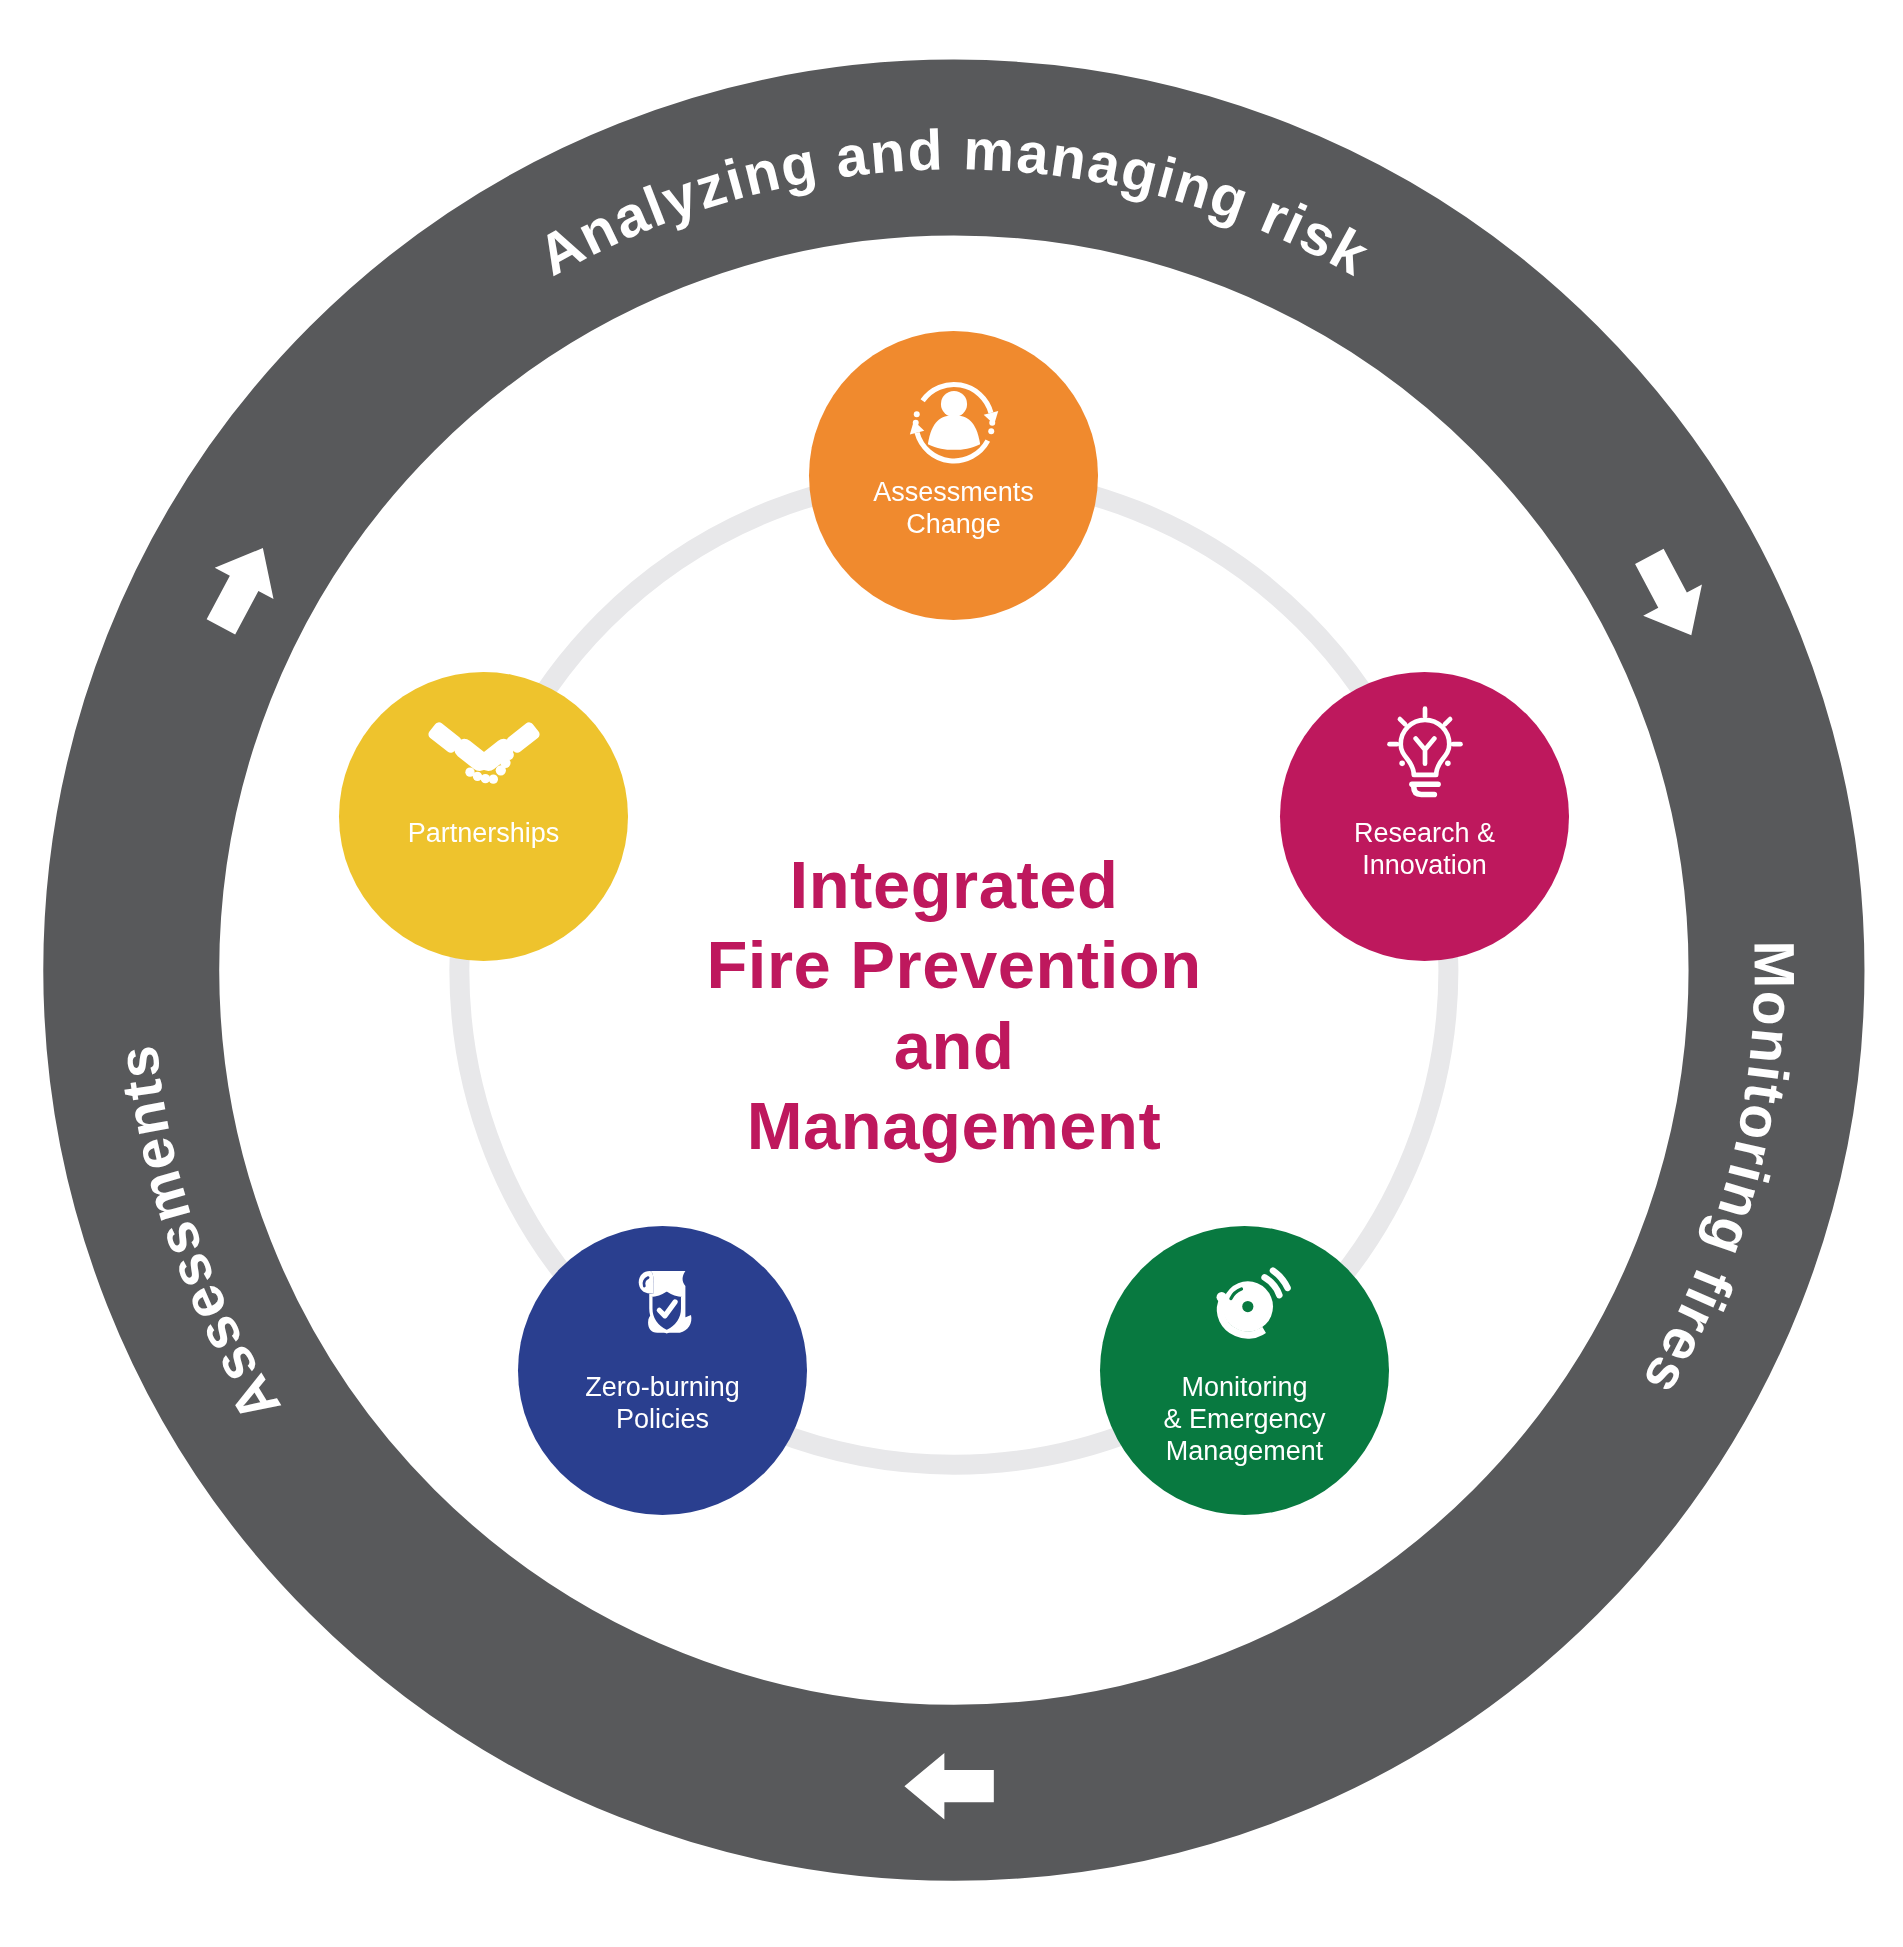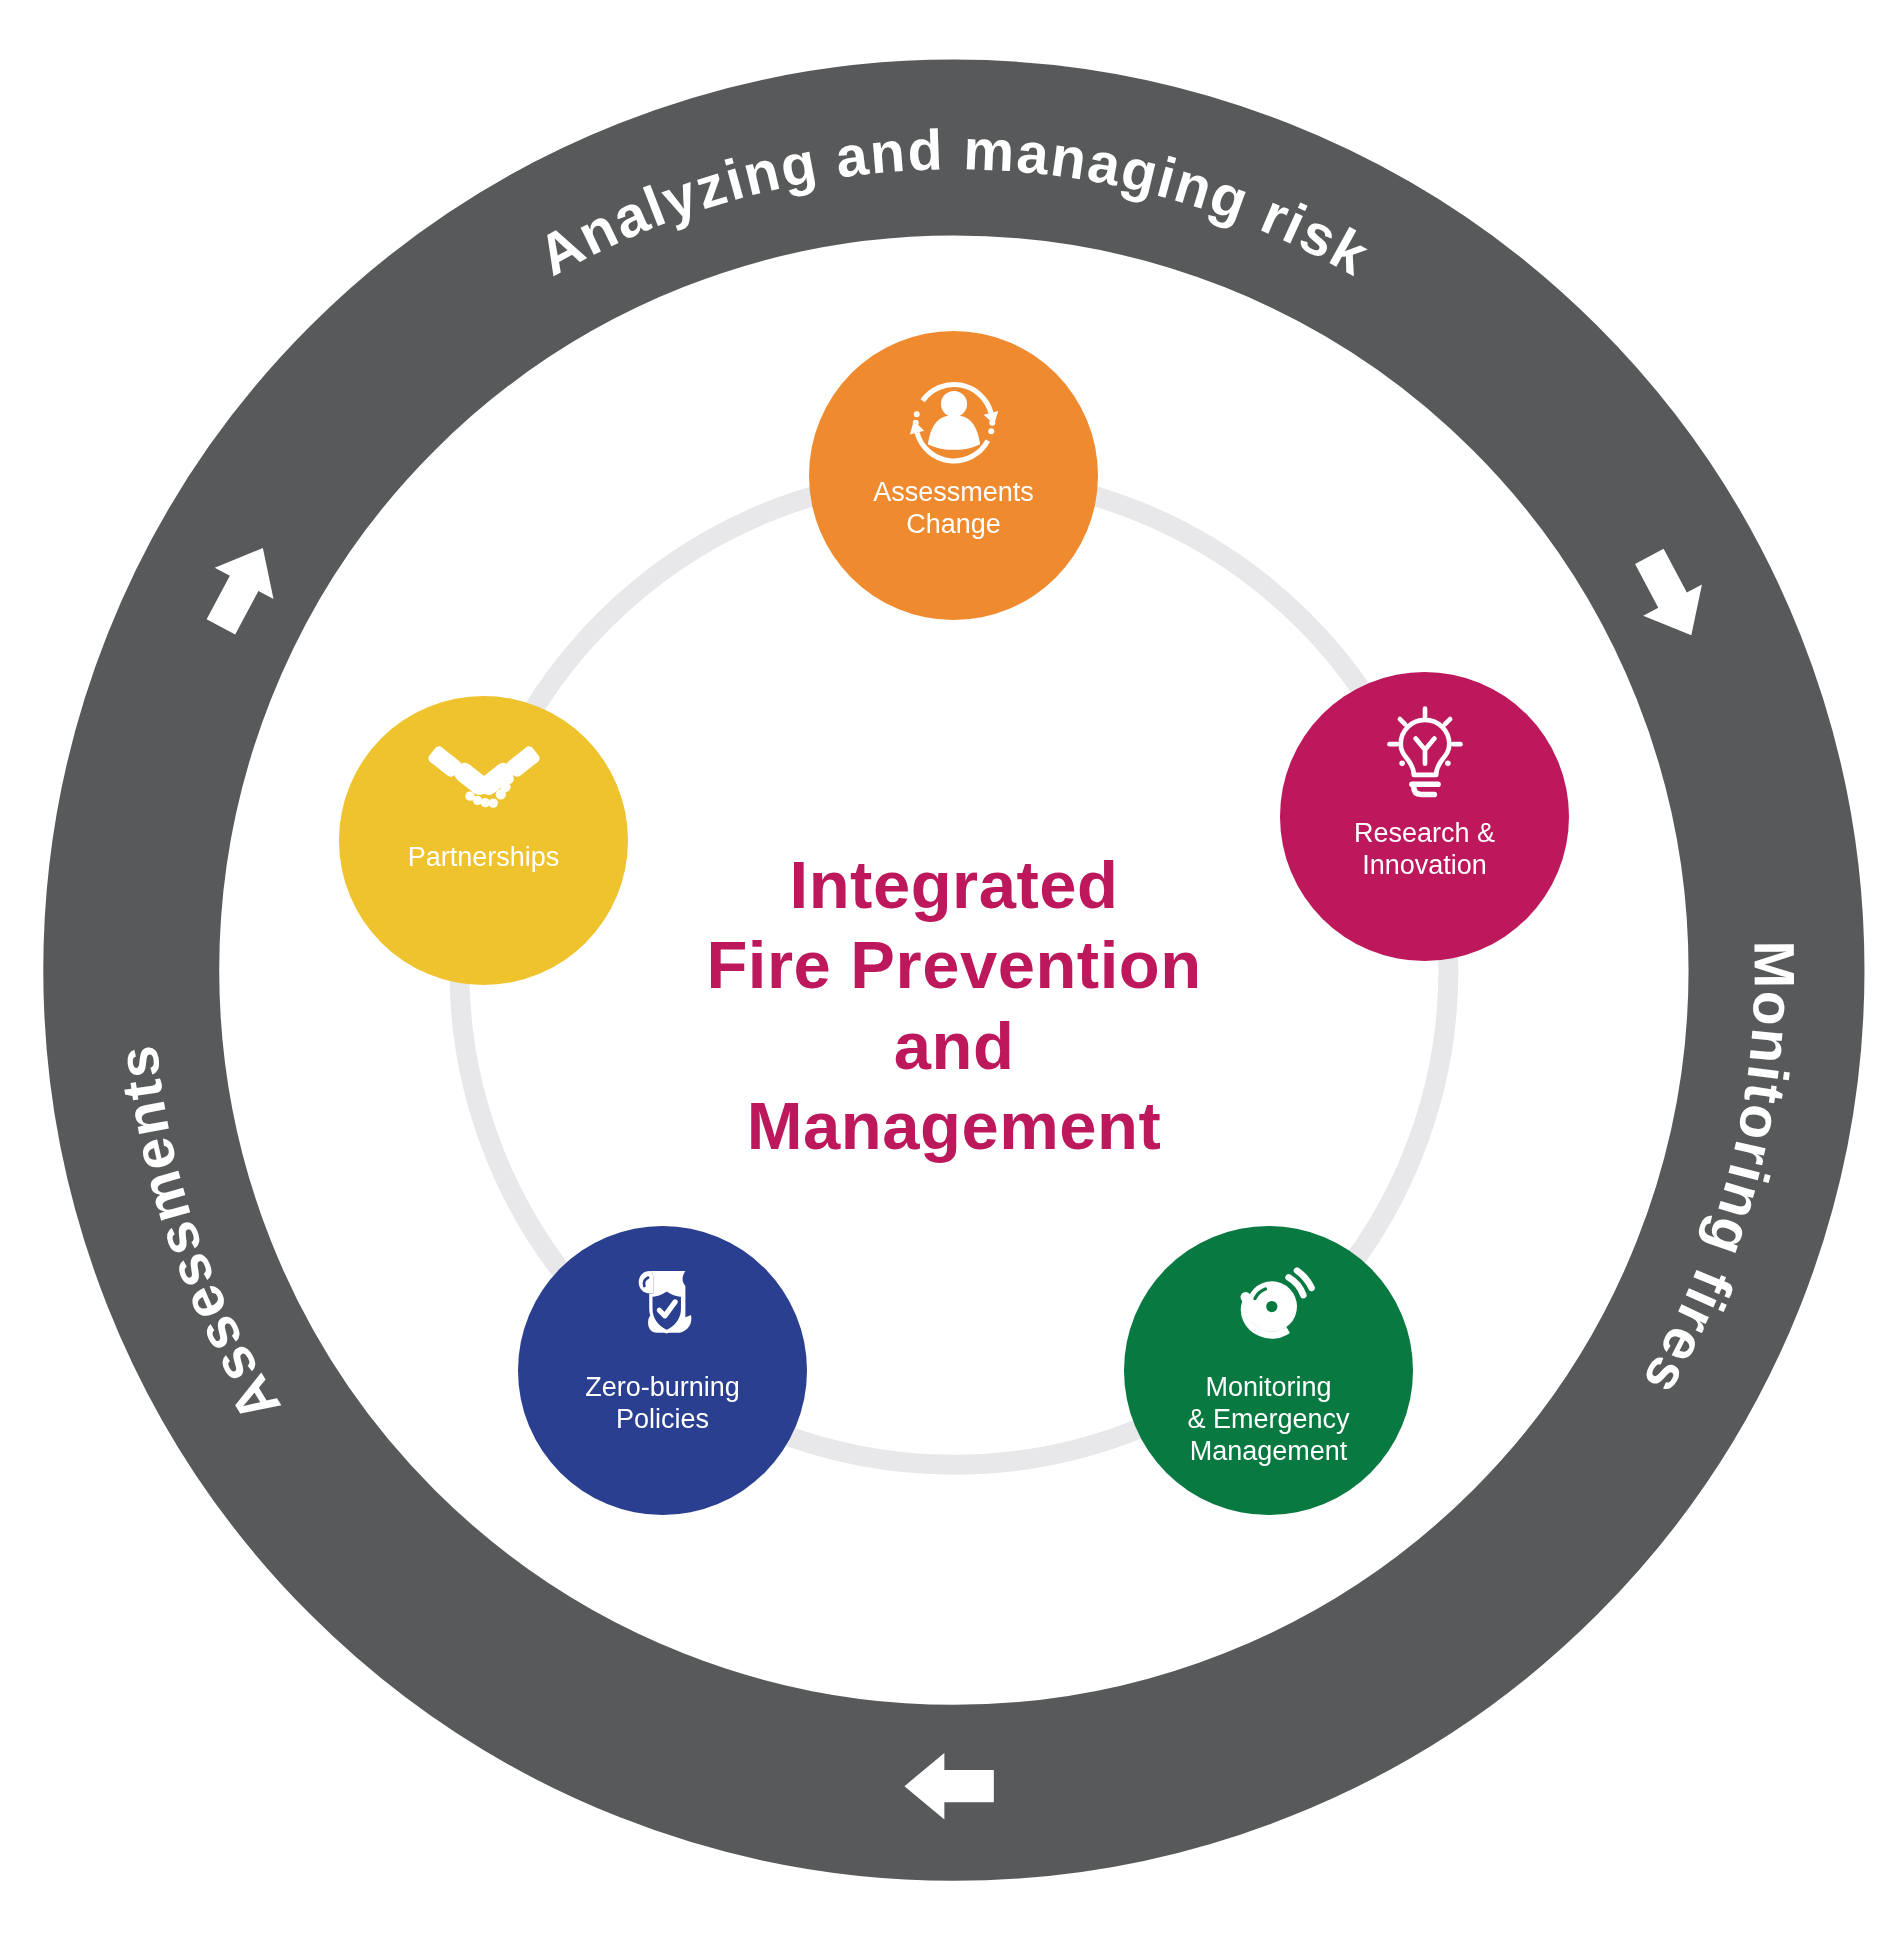--- a/index.html
+++ b/index.html
@@ -99,21 +99,21 @@
       </g>
       <g stroke="#ffffff" stroke-width="6" fill="none" stroke-linecap="round">
         <path d="M46 86 H74"></path>
         <path d="M70 97 H56 Q48 97 48 89"></path>
       </g>
     </svg>
     <div class="node-label">Research &amp;
 Innovation</div>
   </div>
 
-  <div class="node node-darkgreen" style="left:1124px;top:1226px;">
+  <div class="node node-darkgreen" style="left:1100px;top:1226px;">
     <svg class="icon" viewBox="0 0 120 120">
       <path d="M35 48 C31 60 37 74 51 80 C60 84 70 83 77 79" stroke="#ffffff" stroke-width="8" fill="none" stroke-linecap="square"></path>
       <circle cx="35" cy="42" r="5.5" fill="#ffffff"></circle>
       <circle cx="63" cy="52" r="27" fill="#ffffff"></circle>
       <circle cx="63" cy="52" r="6" fill="currentColor"></circle>
       <path d="M44.9 43.5 A20 20 0 0 1 56.2 33.2" stroke="currentColor" stroke-width="3.5" fill="none" stroke-linecap="round"></path>
       <path d="M81 20.8 A36 36 0 0 1 96.8 39.7" stroke="#ffffff" stroke-width="7" fill="none" stroke-linecap="round"></path>
       <path d="M90 13.5 A47 47 0 0 1 105.6 32.1" stroke="#ffffff" stroke-width="7" fill="none" stroke-linecap="round"></path>
     </svg>
     <div class="node-label">Monitoring
@@ -129,21 +129,21 @@
         <path d="M50 60 C60 68 76 68 90 61 C92 70 87 78 78 80 L54 80 C47 80 44 75 44 69 C44 64 46 61 50 60 Z"></path>
       </g>
       <path d="M40 30 A7 7 0 0 1 44 21" stroke="currentColor" stroke-width="3" fill="none" stroke-linecap="round"></path>
       <path d="M64 34 C70 38 76 40 81 40 L81 54 C81 66 74 74 64 79 C54 74 47 66 47 54 L47 40 C52 40 58 38 64 34 Z" fill="currentColor" stroke="#ffffff" stroke-width="3.5"></path>
       <path d="M56 56 L62 62 L73 47" stroke="#ffffff" stroke-width="5.5" fill="none" stroke-linecap="round" stroke-linejoin="round"></path>
     </svg>
     <div class="node-label">Zero-burning
 Policies</div>
   </div>
 
-  <div class="node node-yellow" style="left:339px;top:696px;">
+  <div class="node node-yellow" style="left:339px;top:672px;">
     <svg class="icon" viewBox="0 0 120 120">
       <g fill="#ffffff">
         <rect x="1" y="26" width="34" height="20" rx="5" transform="rotate(38 18 36)"></rect>
         <rect x="85" y="26" width="34" height="20" rx="5" transform="rotate(-38 102 36)"></rect>
         <rect x="26" y="44" width="42" height="21" rx="10" transform="rotate(38 47 54.5)"></rect>
         <rect x="52" y="44" width="42" height="21" rx="10" transform="rotate(-38 73 54.5)"></rect>
         <circle cx="45" cy="73" r="5"></circle>
         <circle cx="53" cy="77.5" r="5"></circle>
         <circle cx="61.5" cy="80" r="5"></circle>
         <circle cx="70" cy="80.5" r="5"></circle>

